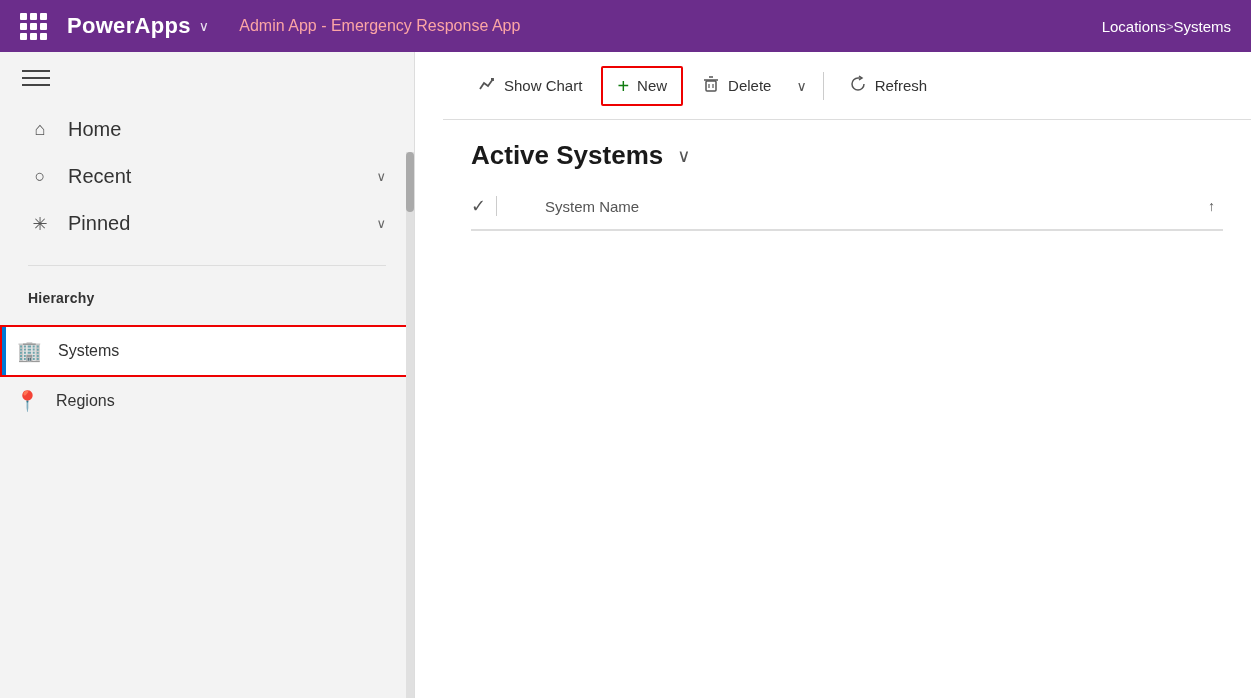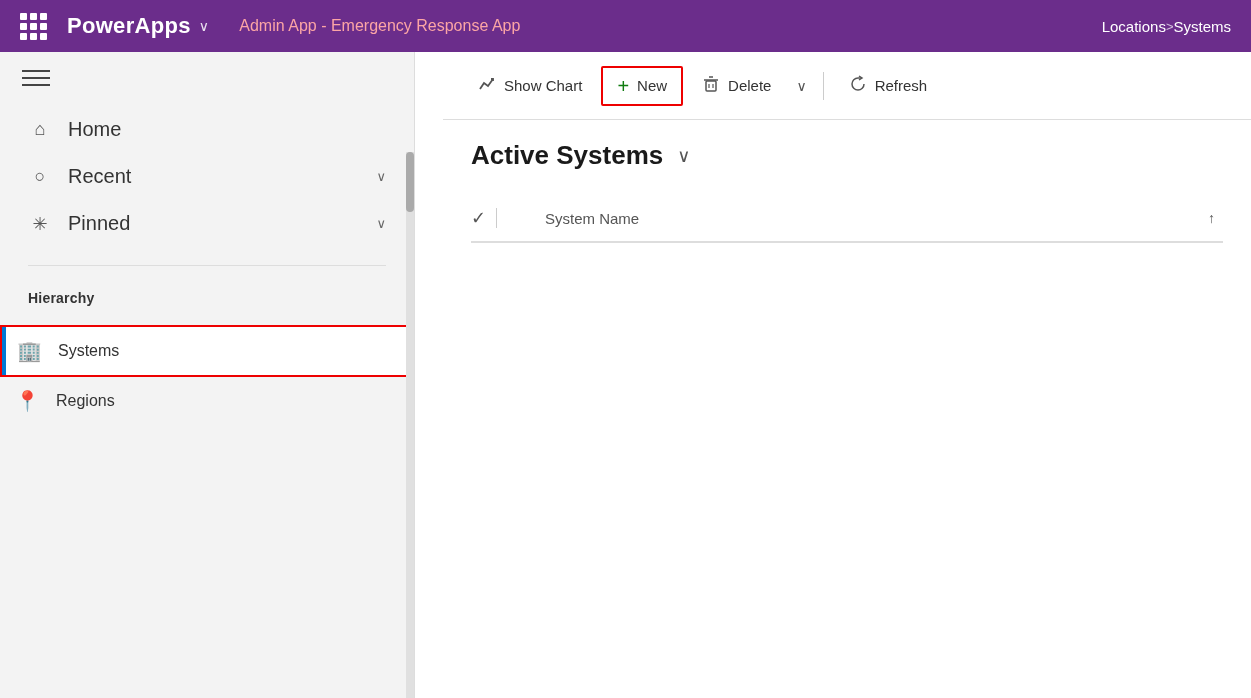--- a/index.html
+++ b/index.html
@@ -245,21 +245,21 @@
 
     
     .content-body {
       padding: 20px 28px;
       flex: 1;
     }
     .view-title {
       display: flex;
       align-items: center;
       gap: 14px;
-      margin-bottom: 24px;
+      margin-bottom: 12px;
     }
     .view-title-text {
       font-size: 26px;
       font-weight: 700;
       color: #1a1a1a;
     }
     .view-title-chevron {
       font-size: 18px;
       color: #555;
       cursor: pointer;

